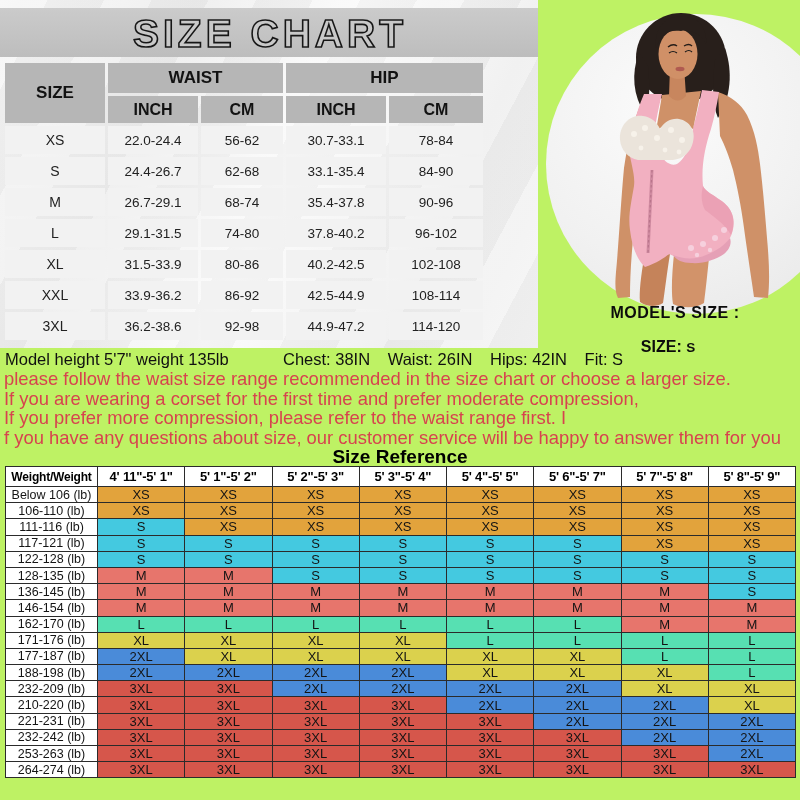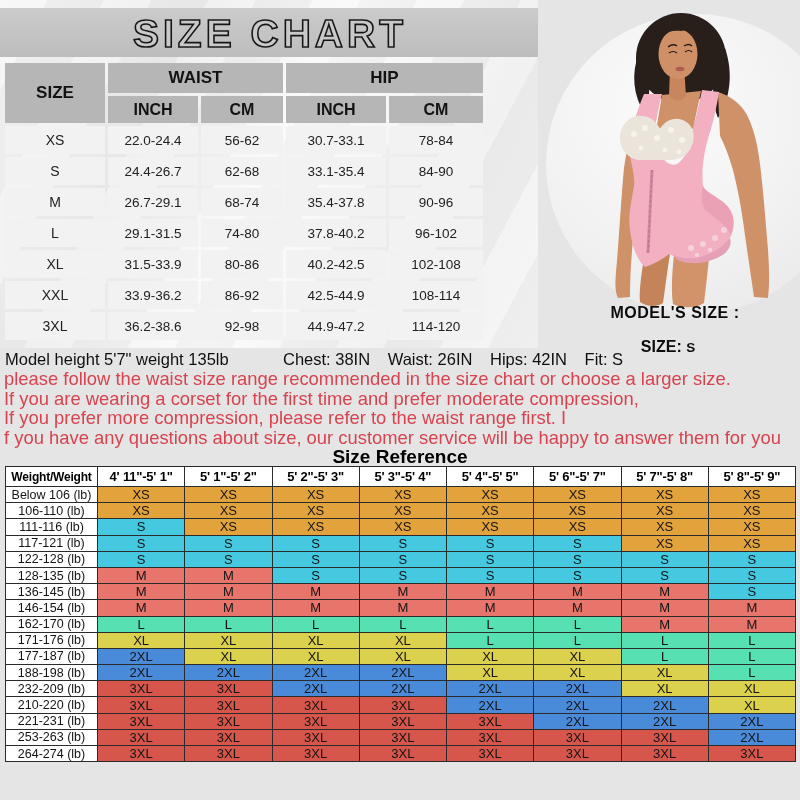--- a/index.html
+++ b/index.html
@@ -1,16 +1,16 @@
 <!DOCTYPE html>
 <html><head>
 <meta charset="utf-8">
 <style>
   html,body{margin:0;padding:0;background:#fff;}
-  #canvas{position:relative;width:800px;height:800px;background:#e5e5e5;overflow:hidden;
+  #canvas{position:relative;width:800px;height:800px;background:#bef264;overflow:hidden;
           font-family:"Liberation Sans", sans-serif;}
 
   
   .silk-bg{position:absolute;left:0;top:0;width:538px;height:348px;
     background:linear-gradient(115deg,#f6f6f6 0%,#ebebeb 28%,#fafafa 52%,#ededed 78%,#f4f4f4 100%);}
   .silk-streaks{position:absolute;left:0;top:0;width:538px;height:348px;opacity:.45;
     background:repeating-linear-gradient(118deg,rgba(255,255,255,.55) 0 42px,rgba(214,214,214,.38) 42px 92px);}
 
   
   .title-bar{position:absolute;left:0;top:8px;width:538px;height:49px;
@@ -408,20 +408,31 @@
           <td style="background: rgb(214, 86, 75);">3XL</td>
           <td style="background: rgb(214, 86, 75);">3XL</td>
           <td style="background: rgb(214, 86, 75);">3XL</td>
           <td style="background: rgb(214, 86, 75);">3XL</td>
           <td style="background: rgb(214, 86, 75);">3XL</td>
           <td style="background: rgb(74, 139, 217);">2XL</td>
           <td style="background: rgb(74, 139, 217);">2XL</td>
           <td style="background: rgb(74, 139, 217);">2XL</td>
         </tr>
         <tr>
+          <td class="wt">232-242 (lb)</td>
+          <td style="background: rgb(214, 86, 75);">3XL</td>
+          <td style="background: rgb(214, 86, 75);">3XL</td>
+          <td style="background: rgb(214, 86, 75);">3XL</td>
+          <td style="background: rgb(214, 86, 75);">3XL</td>
+          <td style="background: rgb(214, 86, 75);">3XL</td>
+          <td style="background: rgb(214, 86, 75);">3XL</td>
+          <td style="background: rgb(74, 139, 217);">2XL</td>
+          <td style="background: rgb(74, 139, 217);">2XL</td>
+        </tr>
+        <tr>
           <td class="wt">253-263 (lb)</td>
           <td style="background: rgb(214, 86, 75);">3XL</td>
           <td style="background: rgb(214, 86, 75);">3XL</td>
           <td style="background: rgb(214, 86, 75);">3XL</td>
           <td style="background: rgb(214, 86, 75);">3XL</td>
           <td style="background: rgb(214, 86, 75);">3XL</td>
           <td style="background: rgb(214, 86, 75);">3XL</td>
           <td style="background: rgb(214, 86, 75);">3XL</td>
           <td style="background: rgb(74, 139, 217);">2XL</td>
         </tr>

